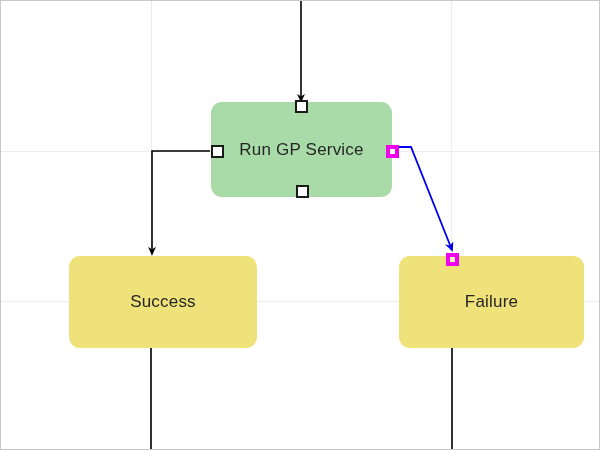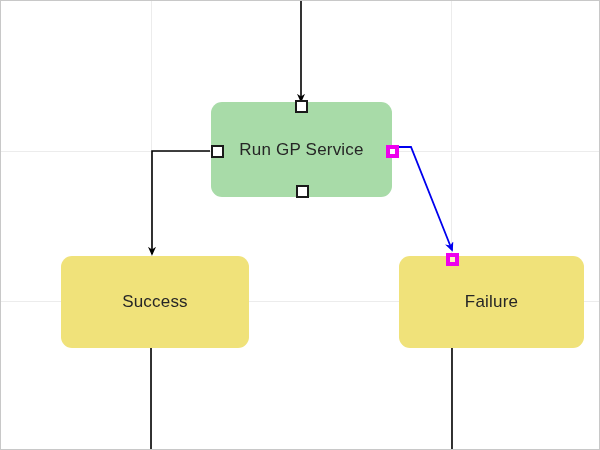--- a/index.html
+++ b/index.html
@@ -104,21 +104,21 @@
 
     <line x1="150" y1="347" x2="150" y2="450" stroke="#000000" stroke-width="1.6"></line>
 
     <line x1="451" y1="347" x2="451" y2="450" stroke="#000000" stroke-width="1.6"></line>
   </svg>
 
   <div class="node node-process" style="left:210px; top:101px; width:181px; height:95px;">
     <span class="node-label">Run GP Service</span>
   </div>
 
-  <div class="node node-terminal" style="left:60px; top:255px; width:188px; height:92px;">
+  <div class="node node-terminal" style="left:68px; top:255px; width:188px; height:92px;">
     <span class="node-label">Success</span>
   </div>
 
   <div class="node node-terminal" style="left:360px; top:255px; width:185px; height:92px;margin-left:38px;">
     <span class="node-label">Failure</span>
   </div>
 
   <div class="port port-default" style="left:293.5px; top:98.5px;"></div>
 
   <div class="port port-default" style="left:209.5px; top:143.5px;"></div>

